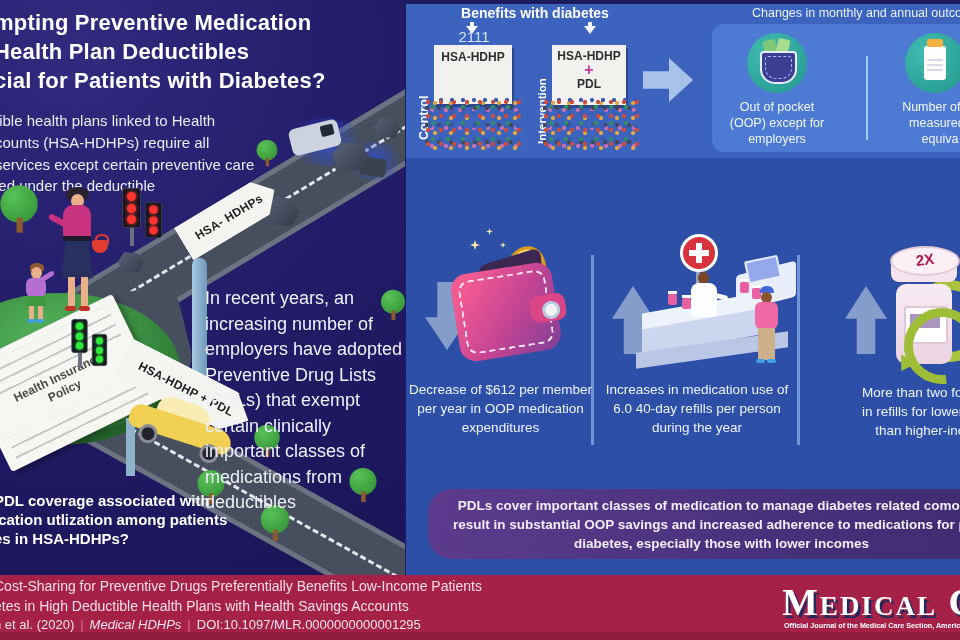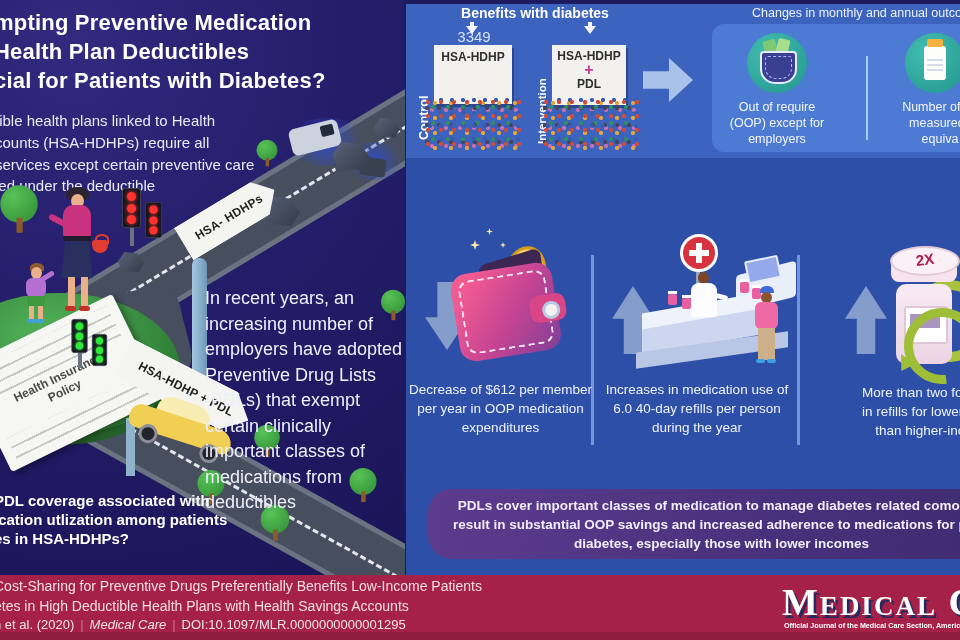--- a/index.html
+++ b/index.html
@@ -358,21 +358,21 @@
   </div>
 
   <div class="right-mid"></div>
   <div class="right-top"></div>
   <div class="top-strip"></div>
   <div class="vdiv"></div>
 
   <div class="patients-heading">Benefits with diabetes</div>
   <div class="small-darr" style="left:466px;top:26px;"></div>
   <div class="small-darr" style="left:584px;top:26px;"></div>
-  <div class="count" style="left:434px;top:28px;">3349</div>
+  <div class="count" style="left:434px;top:28px;">2111</div>
   <div class="count" style="left:550px;top:28px;margin-top:40px;">1744</div>
   <div class="vlabel" style="left:417px;top:48px;height:92px;font-size:12.5px;">Control</div>
   <div class="group-card" style="left:434px;top:45px;width:78px;height:54px;padding-top:5px;">
     <div>HSA-HDHP</div>
   </div>
   <div class="crowd" style="left:425px;top:98px;"></div>
   <div class="vlabel" style="left:536px;top:44px;height:100px;font-size:11.5px;">Intervention</div>
   <div class="group-card" style="left:552px;top:45px;width:74px;height:56px;padding-top:4px;">
     <div>HSA-HDHP</div>
     <div class="plus">+</div>
@@ -382,21 +382,21 @@
   <div class="big-rarr"></div>
 
   <div class="outcomes-heading">Changes in monthly and annual outco</div>
   <div class="outcomes-panel"></div>
   <div class="teal-circle" style="left:747px;top:33px;">
     <div class="pocket-bill1"></div>
       <div class="pocket-bill2"></div>
       <div class="pocket"></div>
   </div>
   <div class="outcome-text" style="left:712px;top:99px;width:130px;">
-    <div>Out of require</div>
+    <div>Out of pocket</div>
     <div>(OOP) except for</div>
     <div>employers</div>
   </div>
   <div class="panel-div"></div>
   <div class="teal-circle" style="left:905px;top:33px;">
     <div class="rxbottle"></div>
   </div>
   <div class="outcome-text" style="left:875px;top:99px;width:130px;">
     <div>Number of ph</div>
     <div>measured i</div>
@@ -468,20 +468,20 @@
       <div>PDLs cover important classes of medication to manage diabetes related comorbid</div>
       <div>result in substantial OOP savings and increased adherence to medications for patie</div>
       <div>diabetes, especially those with lower incomes</div>
     </div>
   </div>
 
   <div class="footer">
     <div class="fl" style="top:3px;">Cost-Sharing for Preventive Drugs Preferentially Benefits Low-Income Patients</div>
     <div class="fl" style="top:23px;">etes in High Deductible Health Plans with Health Savings Accounts</div>
     <div class="fl fl3" style="top:42px;">
-      <span>n et al. (2020)</span><span class="sep">|</span><span class="journal">Medical Care</span><span class="sep">|</span><span>DOI:10.1097/MLR.0000000000001295</span>
+      <span>n et al. (2020)</span><span class="sep">|</span><span class="journal">Medical HDHPs</span><span class="sep">|</span><span>DOI:10.1097/MLR.0000000000001295</span>
     </div>
     <div class="strip"></div>
   </div>
   <div class="logo">Medical C</div>
   <div class="logo-sub">Official Journal of the Medical Care Section, American Pu</div>
 
 </div>
 
 </body></html>

